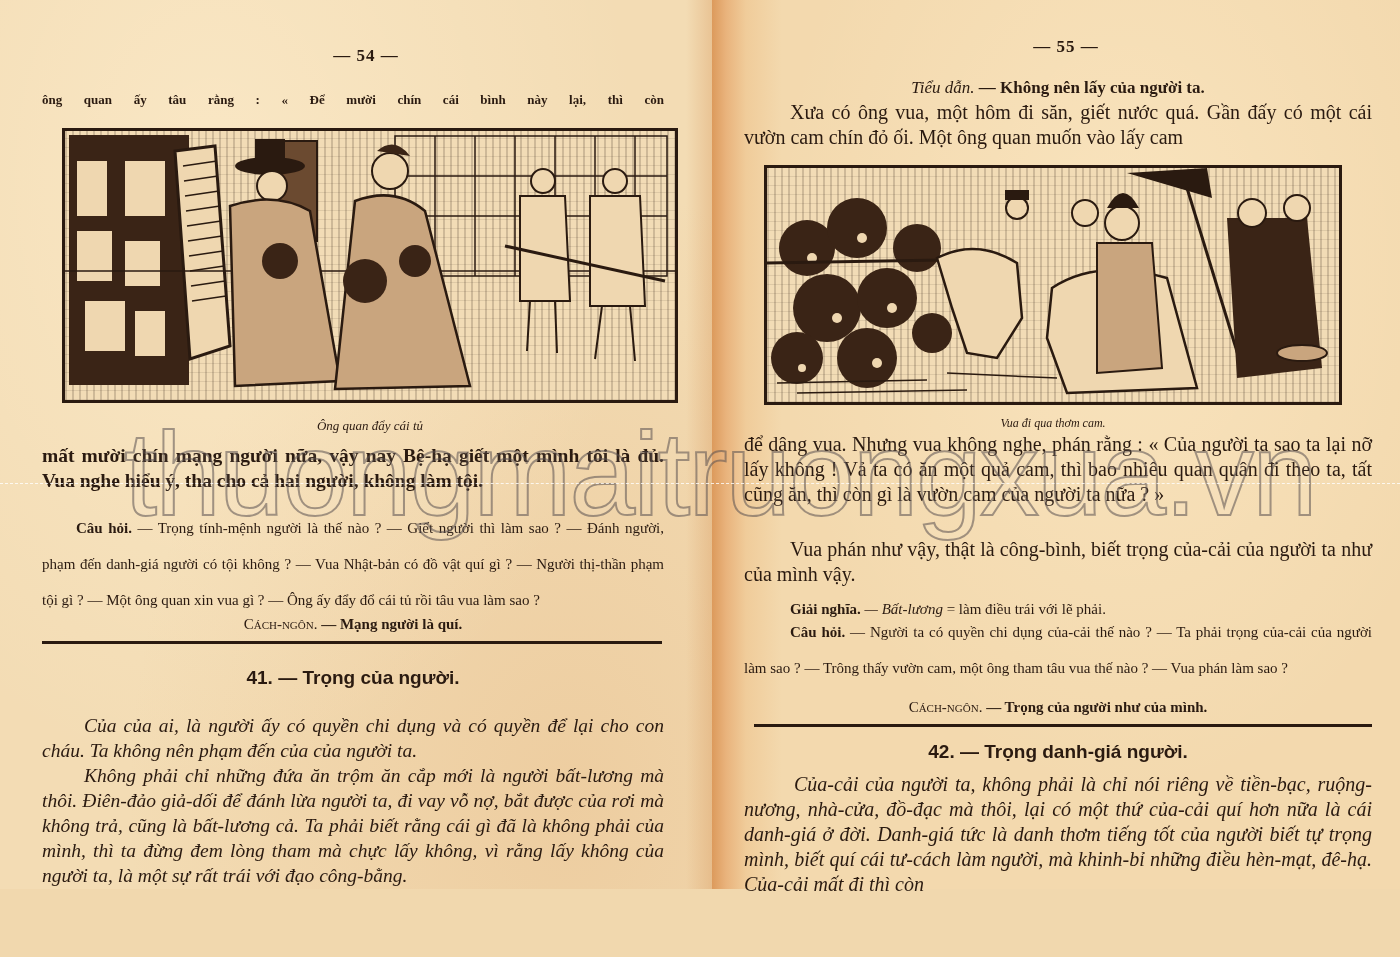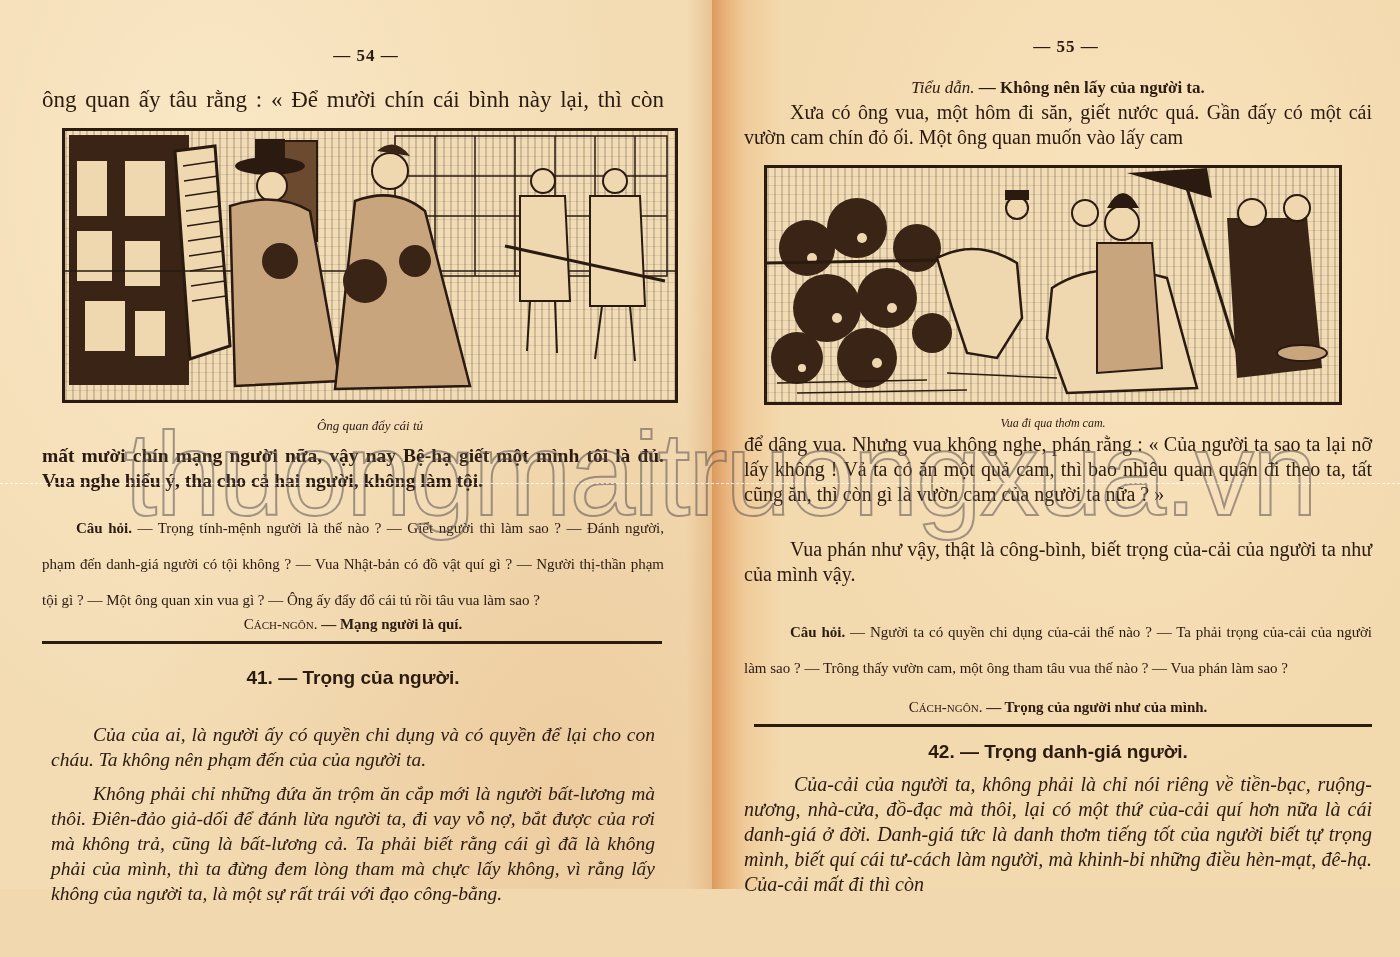--- a/index.html
+++ b/index.html
@@ -29,21 +29,21 @@
       content: ""; position: absolute; right: 0; top: 0; bottom: 0; width: 26px;
       background: linear-gradient(to right, rgba(0,0,0,0), rgba(214,150,90,0.35));
     }
     .page-number {
       text-align: center; font-size: 17px; font-weight: bold; letter-spacing: 1px;
       position: absolute; top: 46px; left: 0; right: 0;
     }
     .page-left .page-number { left: 20px; }
     .page-right .page-number { top: 37px; left: 20px; }
     .text { font-size: 19.5px; line-height: 25px; text-align: justify; }
-    .para { margin: 9px; text-indent: 42px; }
+    .para { margin: 0; text-indent: 42px; }
     .noindent { text-indent: 0; }
     .small { font-size: 15px; line-height: 36px; font-weight: bold; }
     .small .normal { font-weight: normal; }
     .figure {
       border: 3px solid #2a1a10; box-sizing: border-box; position: relative; overflow: hidden;
       background:
         repeating-linear-gradient(90deg, rgba(42,26,16,0.18) 0 2px, rgba(0,0,0,0) 2px 7px),
         repeating-linear-gradient(0deg, rgba(42,26,16,0.10) 0 1px, rgba(0,0,0,0) 1px 9px),
         #f2dcb6;
     }
@@ -64,21 +64,21 @@
     svg { display: block; }
   </style>
 </head>
 <body>
 
 <div class="spread">
 
   <div class="page page-left">
     <div class="page-number">— 54 —</div>
 
-    <p class="text noindent" style="position:absolute; top:87px; left:42px; width:622px; margin:0; font-weight:normal; font-size:23px; text-align:justify; text-align-last:justify;">ông quan ấy tâu rằng : « Để mười chín cái bình này lại, thì còn</p>
+    <p class="text noindent" style="position:absolute; top:87px; left:42px; width:622px; margin:0; font-weight:bold; font-size:13px; text-align:justify; text-align-last:justify;">ông quan ấy tâu rằng : « Để mười chín cái bình này lại, thì còn</p>
 
     <div class="figure" style="position:absolute; top:128px; left:62px; width:616px; height:275px;">
       <svg width="610" height="269" viewBox="0 0 610 269">
 
         <rect x="4" y="4" width="120" height="250" fill="#3a2416"></rect>
         <rect x="12" y="30" width="30" height="55" fill="#efd7b0"></rect>
         <rect x="60" y="30" width="40" height="55" fill="#efd7b0"></rect>
         <rect x="12" y="100" width="35" height="50" fill="#efd7b0"></rect>
         <rect x="60" y="110" width="35" height="45" fill="#efd7b0"></rect>
         <rect x="20" y="170" width="40" height="50" fill="#efd7b0"></rect>
@@ -213,20 +213,23 @@
           <line x1="180" y1="205" x2="290" y2="210"></line>
         </g>
       </svg>
     </div>
     <div class="caption" style="position:absolute; top:410px; left:52px; width:578px; font-size:12px;">Vua đi qua thơm cam.</div>
 
     <p class="text noindent" style="position:absolute; top:432px; left:32px; width:628px; margin:0; font-size:20px;">để dâng vua. Nhưng vua không nghe, phán rằng : « Của người ta sao ta lại nỡ lấy không ! Vả ta có ăn một quả cam, thì bao nhiêu quan quân đi theo ta, tất cũng ăn, thì còn gì là vườn cam của người ta nữa ? »</p>
 
     <p class="text para" style="position:absolute; top:537px; left:32px; width:628px; margin:0; font-size:20px; text-indent:46px;">Vua phán như vậy, thật là công-bình, biết trọng của-cải của người ta như của mình vậy.</p>
 
+    <p class="small" style="position:absolute; top:591px; left:32px; width:628px; margin:0; text-indent:46px;">
+      <span>Giải nghĩa.</span><span class="normal"><span class="italic"> — Bất-lương</span><span> = làm điều trái với lẽ phải.</span></span>
+    </p>
 
     <p class="small" style="position:absolute; top:614px; left:32px; width:628px; margin:0; text-indent:46px; text-align:justify;">
       <span>Câu hỏi.</span><span class="normal"> — Người ta có quyền chi dụng của-cải thế nào ? — Ta phải trọng của-cải của người làm sao ? — </span><span class="normal">Trông thấy vườn cam, một ông tham tâu vua thế nào ? — Vua phán làm sao ?</span>
     </p>
 
     <p class="small" style="position:absolute; top:689px; left:32px; width:628px; margin:0; text-align:center;">
       <span class="smallcaps">Cách-ngôn.</span><span> — Trọng của người như của mình.</span>
     </p>
 
     <div class="rule" style="position:absolute; top:724px; left:42px; width:618px;"></div>

